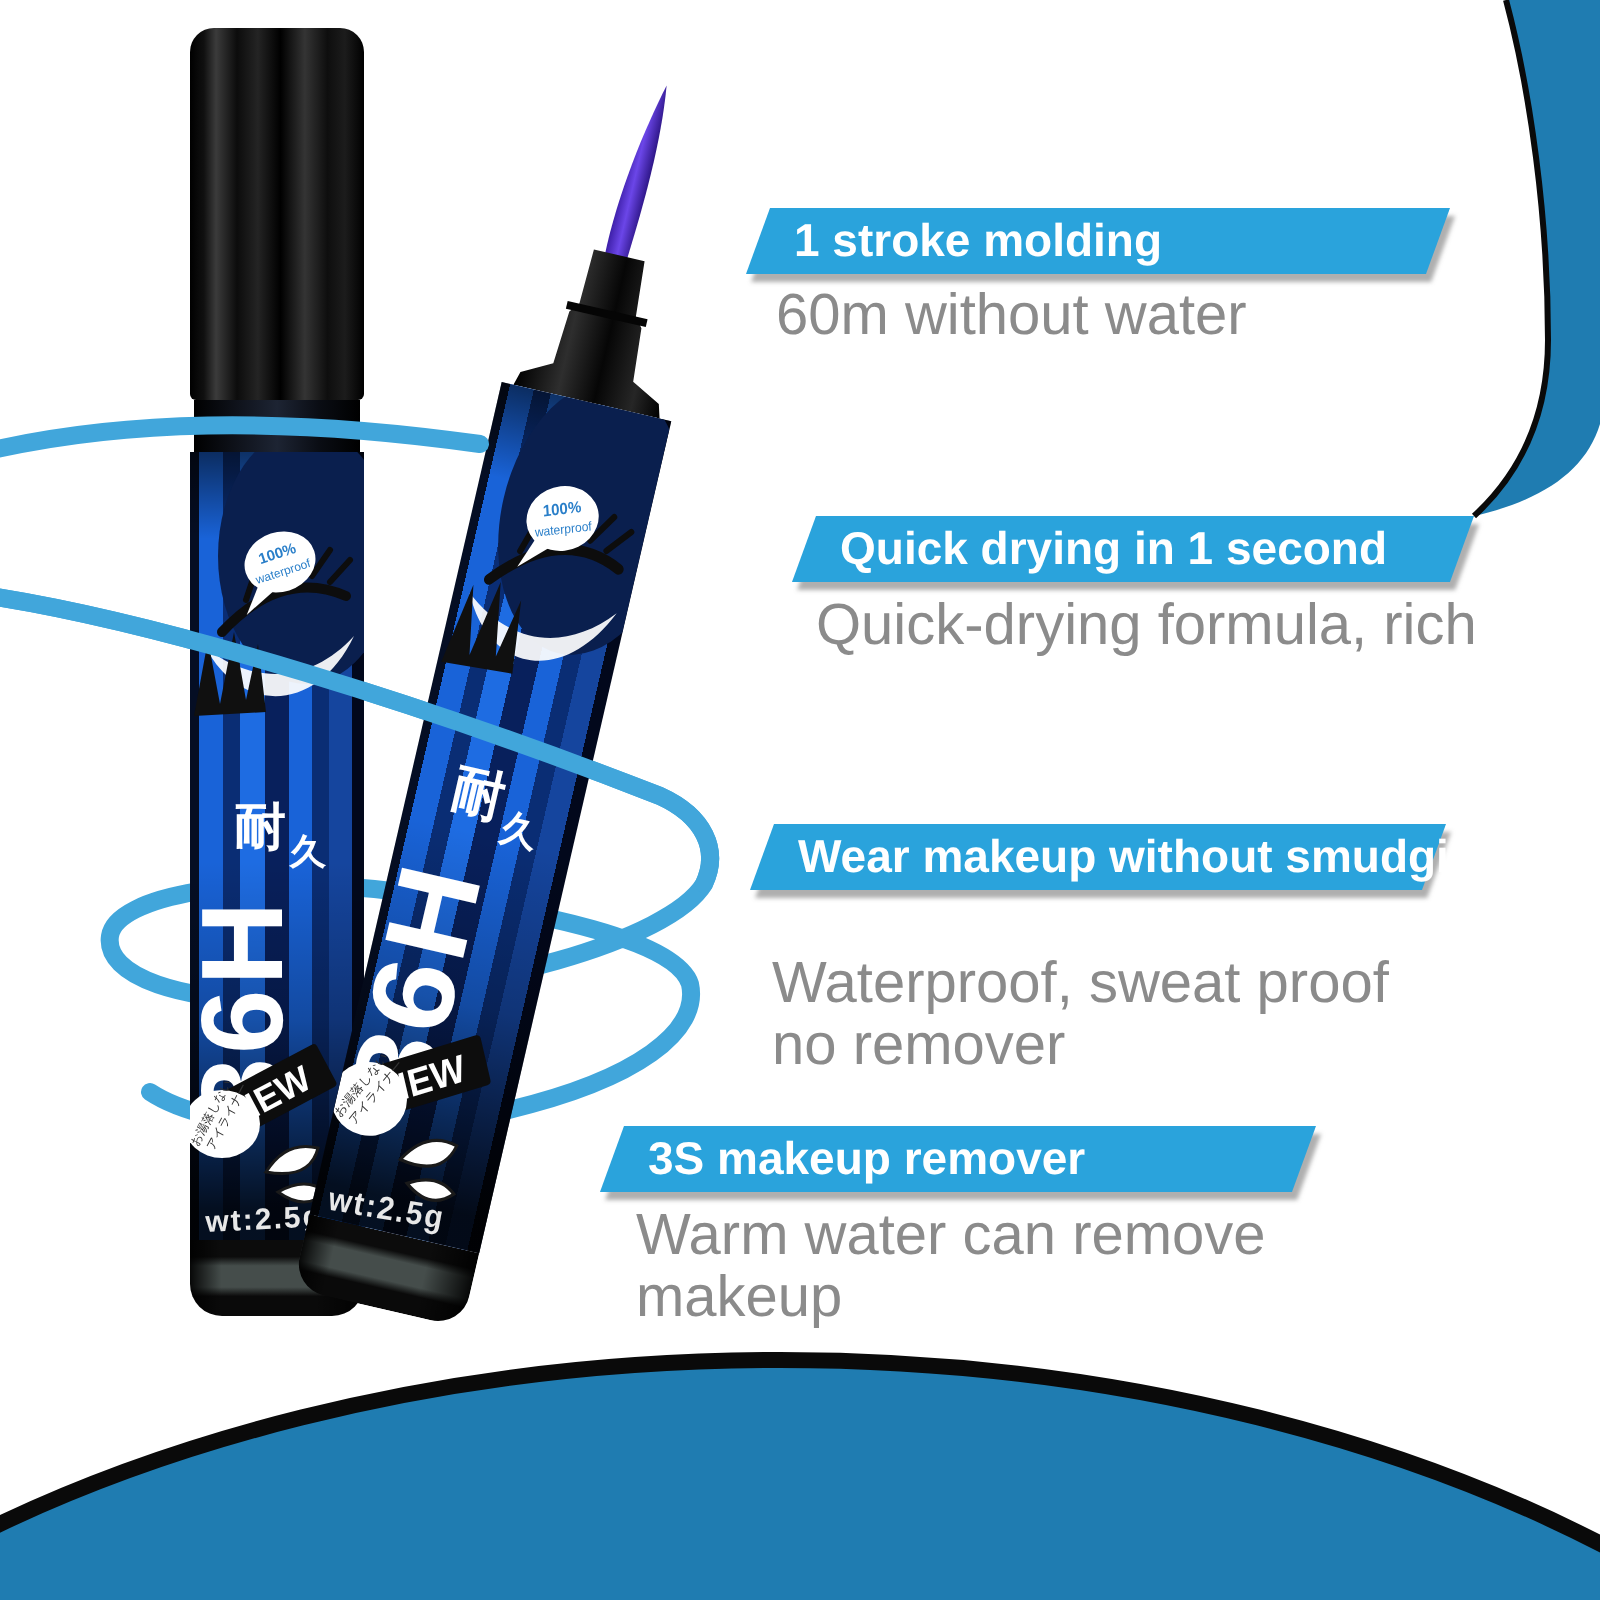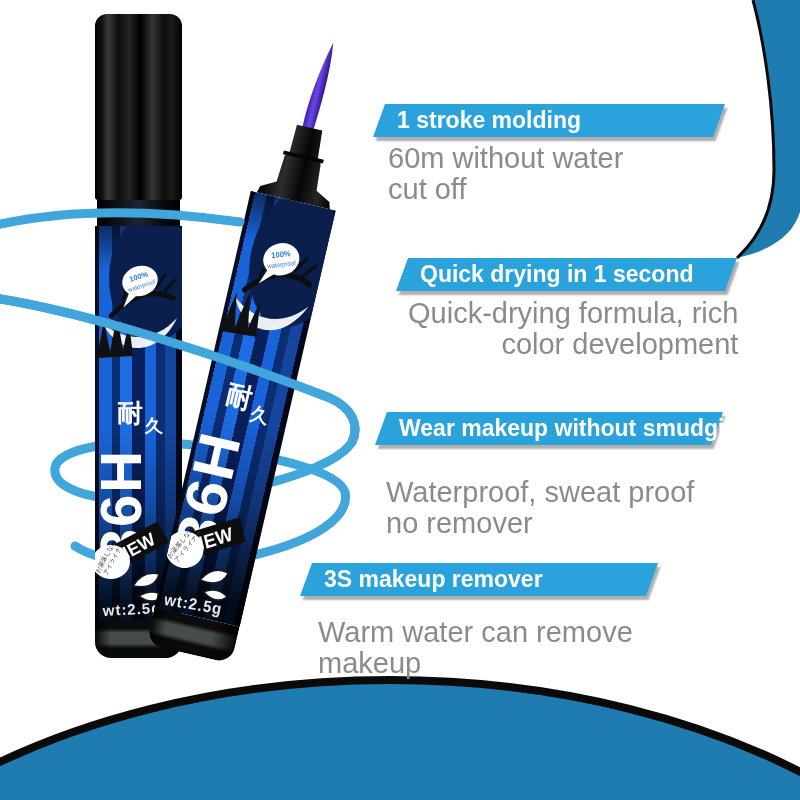--- a/index.html
+++ b/index.html
@@ -14,21 +14,21 @@
   .banner-text{display:block;transform:skewX(20deg);color:#fff;font-weight:bold;
                font-size:23px;line-height:33px;padding-left:18px;white-space:nowrap;}
   .blurb{position:absolute;color:#8B8B8B;font-size:29px;line-height:31px;white-space:nowrap;}
   .b1{left:379px;top:104px;width:340px;}
   .b2{left:402px;top:258px;width:329px;}
   .b3{left:381px;top:412px;width:336px;}
   .b4{left:306px;top:563px;width:346px;}
   .t1{left:388px;top:143px;}
   .t2{left:408px;top:298px;text-align:right;}
   .t3{left:386px;top:477px;}
-  .t4{left:318px;top:603px;margin-top:14px;}
+  .t4{left:318px;top:603px;}
 
   
   .pen{position:absolute;width:87px;}
   .pen-left{left:95px;top:14px;height:644px;}
   .pen-right{left:216px;top:32px;height:630px;transform:rotate(13deg);}
   .cap{height:186px;border-radius:12px 12px 3px 3px;
        background:linear-gradient(90deg,#000 0%,#101010 8%,#3b3b3b 15%,#0c0c0c 27%,#242424 39%,#000 52%,#343434 66%,#0e0e0e 79%,#1c1c1c 89%,#000 100%);}
   .cap-lip{height:26px;width:83px;margin:0 auto;
        background:linear-gradient(90deg,#000,#11151f 30%,#1d2433 50%,#0a0d14 75%,#000),#05080f;
        background-blend-mode:normal;}
@@ -171,29 +171,27 @@
   <svg class="layer" viewBox="0 0 800 800">
     <path d="M -8 226 C 60 210, 140 208, 240 222" fill="none" stroke="#41A6DB" stroke-width="9" stroke-linecap="round"></path>
     <path d="M -12 297 C 80 310, 220 355, 330 398 C 352 408, 360 425, 352 442" fill="none" stroke="#41A6DB" stroke-width="9" stroke-linecap="round"></path>
   </svg>
 
   <div class="banner b1">
     <span class="banner-text">1 stroke molding</span>
   </div>
   <div class="blurb t1">
     <div>60m without water</div>
-    <div>cut off</div>
   </div>
 
   <div class="banner b2">
     <span class="banner-text">Quick drying in 1 second</span>
   </div>
   <div class="blurb t2">
     <div>Quick-drying formula, rich</div>
-    <div>color development</div>
   </div>
 
   <div class="banner b3">
     <span class="banner-text">Wear makeup without smudging</span>
   </div>
   <div class="blurb t3">
     <div>Waterproof, sweat proof</div>
     <div>no remover</div>
   </div>
 

